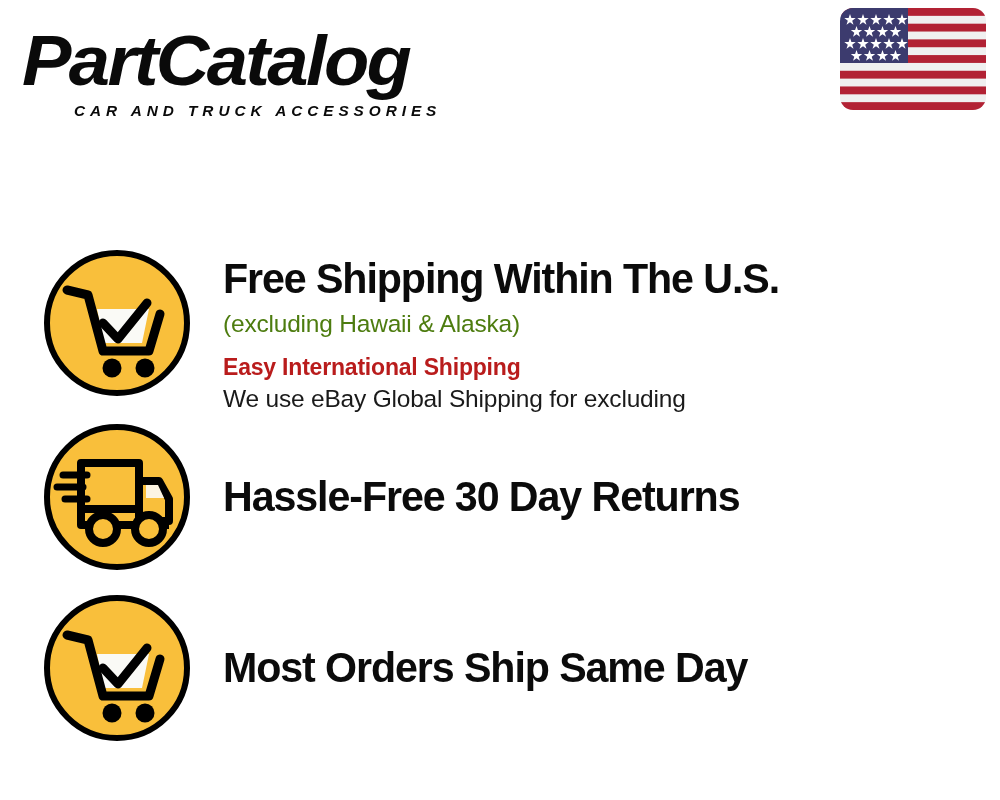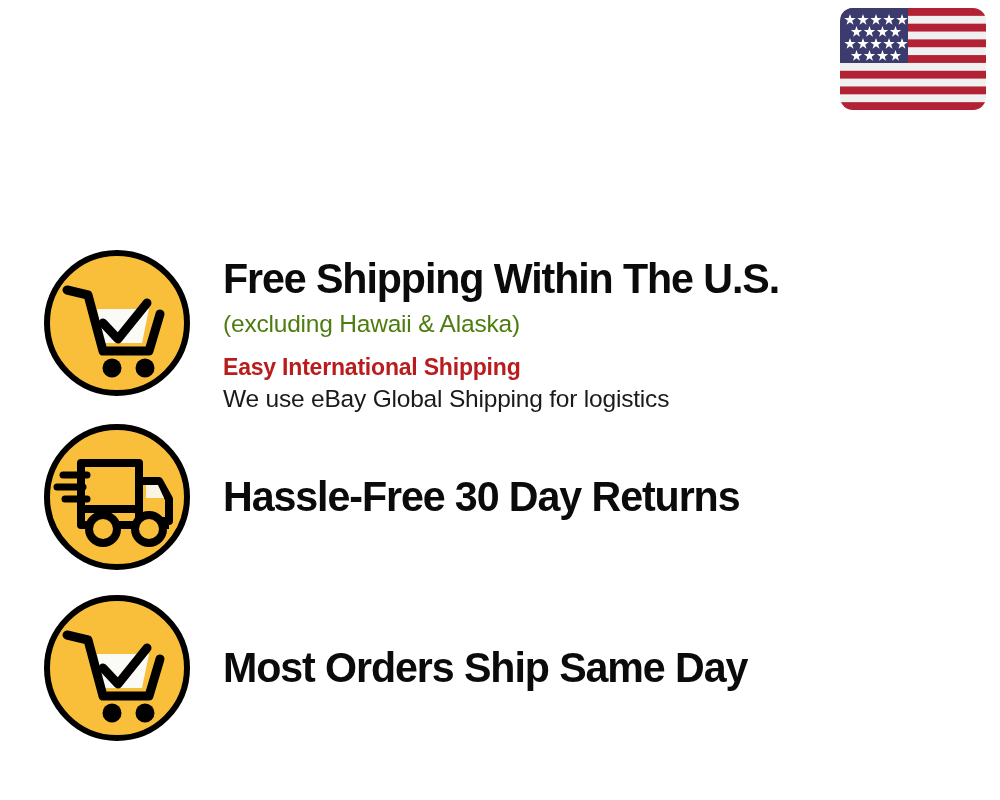--- a/index.html
+++ b/index.html
@@ -166,20 +166,24 @@
     letter-spacing: -0.2px;
     color: #1a1a1a;
     white-space: nowrap;
   }
 </style>
 </head>
 <body>
 
 <div class="header">
 
+  <div class="brand-logo">
+    <div class="brand-wordmark">PartCatalog</div>
+    <div class="brand-tagline">CAR AND TRUCK ACCESSORIES</div>
+  </div>
 
   <div class="seller-badge">
     <span class="flag-wrap">
       <svg viewBox="0 0 146 102" xmlns="http://www.w3.org/2000/svg" aria-hidden="true">
         <defs>
           <clipPath id="flagClip">
             <rect x="0" y="0" width="146" height="102" rx="13" ry="13"></rect>
           </clipPath>
         </defs>
         <g clip-path="url(#flagClip)">
@@ -237,21 +241,21 @@
 
         <path d="M62 76 L77 92 L106 56" fill="none" stroke="#000000" stroke-width="9" stroke-linecap="round" stroke-linejoin="round"></path>
         <circle cx="71" cy="121" r="9.5" fill="#000000"></circle>
         <circle cx="104" cy="121" r="9.5" fill="#000000"></circle>
       </svg>
     </div>
     <div class="feature-text">
       <span class="feat-title">Free Shipping Within The U.S.</span>
       <span class="feat-sub">(excluding Hawaii &amp; Alaska)</span>
       <span class="feat-sub-strong">Easy International Shipping</span>
-      <span class="feat-sub-note">We use eBay Global Shipping for logistics</span>
+      <span class="feat-sub-note">We use eBay Global Shipping for excluding</span>
     </div>
   </div>
 
   <div class="feature-row row-1">
     <div class="icon-badge">
       <svg viewBox="0 0 152 152" xmlns="http://www.w3.org/2000/svg" aria-hidden="true">
         <circle cx="76" cy="76" r="70" fill="#F9BF3B" stroke="#000000" stroke-width="6"></circle>
 
         <line x1="22" y1="54" x2="46" y2="54" stroke="#000000" stroke-width="7" stroke-linecap="round"></line>
         <line x1="16" y1="66" x2="42" y2="66" stroke="#000000" stroke-width="7" stroke-linecap="round"></line>

